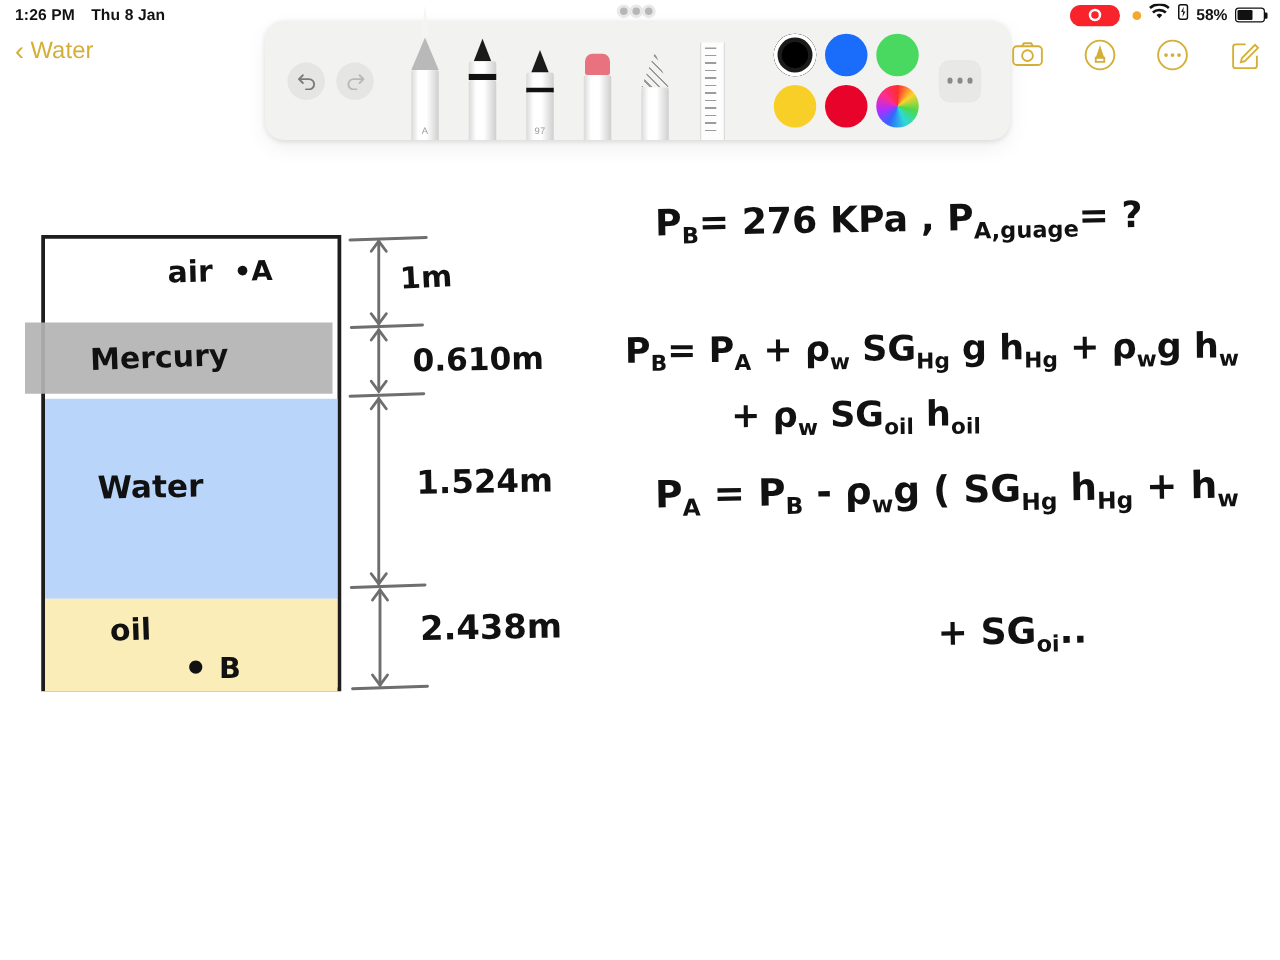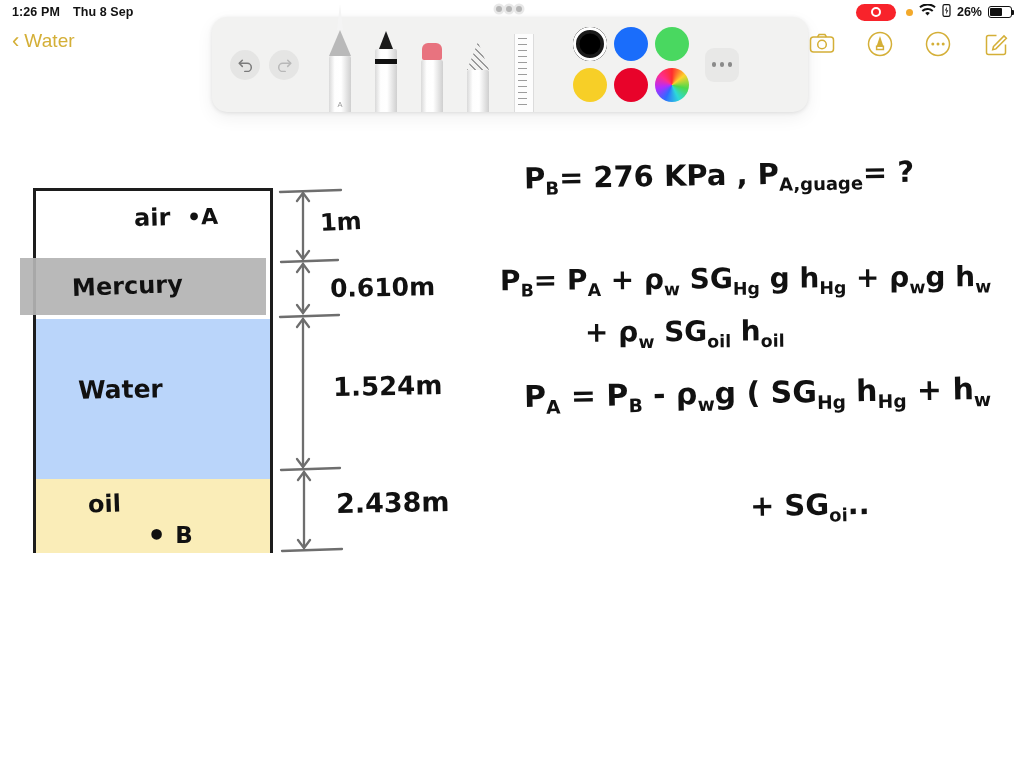--- a/index.html
+++ b/index.html
@@ -206,39 +206,39 @@
   #eq-3 { left: 585px; top: 315px; font-size: 28px; transform: rotate(-0.5deg); }
   #eq-4 { left: 524px; top: 375px; font-size: 30px; transform: rotate(-1deg); }
   #eq-5 { left: 750px; top: 488px; font-size: 29px; transform: rotate(-1deg); }
 </style>
 </head>
 <body>
 
 <div id="status-bar">
   <div class="sb-left">
     <span class="sb-time">1:26 PM</span>
-    <span class="sb-date">Thu 8 Sep</span>
+    <span class="sb-date">Thu 8 Jan</span>
   </div>
   <div class="sb-right">
     <div class="rec-pill">
       <div class="rec-ring"></div>
     </div>
     <div class="orange-dot"></div>
     <span>
       <svg width="17" height="13" viewBox="0 0 17 13">
           <path d="M8.5 11.6l2.3-2.6a3.4 3.4 0 0 0-4.6 0zM8.5 6.1c1.7 0 3.3.6 4.5 1.7l1.4-1.6A9 9 0 0 0 8.5 3.9 9 9 0 0 0 2.6 6.2L4 7.8a6.7 6.7 0 0 1 4.5-1.7zM8.5 1.6c2.6 0 5 .9 6.9 2.5l1.3-1.5A12.3 12.3 0 0 0 8.5-.6 12.3 12.3 0 0 0 .3 2.6l1.3 1.5A10.5 10.5 0 0 1 8.5 1.6z" fill="#111"></path>
         </svg>
     </span>
     <span>
       <svg width="9" height="13" viewBox="0 0 9 13">
           <rect x="1" y="0.7" width="7" height="11.6" rx="1.6" fill="none" stroke="#111" stroke-width="1.2"></rect>
           <path d="M5 2.4L2.9 6.6h1.6L4 10.6 6.3 6.2H4.6z" fill="#111"></path>
         </svg>
     </span>
-    <span class="sb-batt-pct">26%</span>
+    <span class="sb-batt-pct">58%</span>
     <div class="batt-shell">
       <div class="batt-fill" id="batt-fill" style="width: 58%;"></div>
     </div>
   </div>
 </div>
 
 <div id="notes-back">
   <span class="chev">‹</span>
   <span class="lbl">Water</span>
 </div>
@@ -305,20 +305,27 @@
     </div>
 
     <div class="tool">
       <div class="nib-pen"></div>
       <div class="body" style="height:10px"></div>
       <div class="pen-stripe"></div>
       <div class="body" style="height:48px"></div>
     </div>
 
 
+    <div class="tool">
+      <div class="nib-pen"></div>
+      <div class="body" style="height:12px"></div>
+      <div class="pen-stripe" style="height:4px"></div>
+      <div class="body" style="height:38px"></div>
+      <span class="tool-num">97</span>
+    </div>
 
     <div class="tool">
       <div class="eraser-top"></div>
       <div class="body" style="height:52px"></div>
     </div>
 
     <div class="tool">
       <div class="lasso-tip"></div>
       <div class="body" style="height:42px"></div>
     </div>

